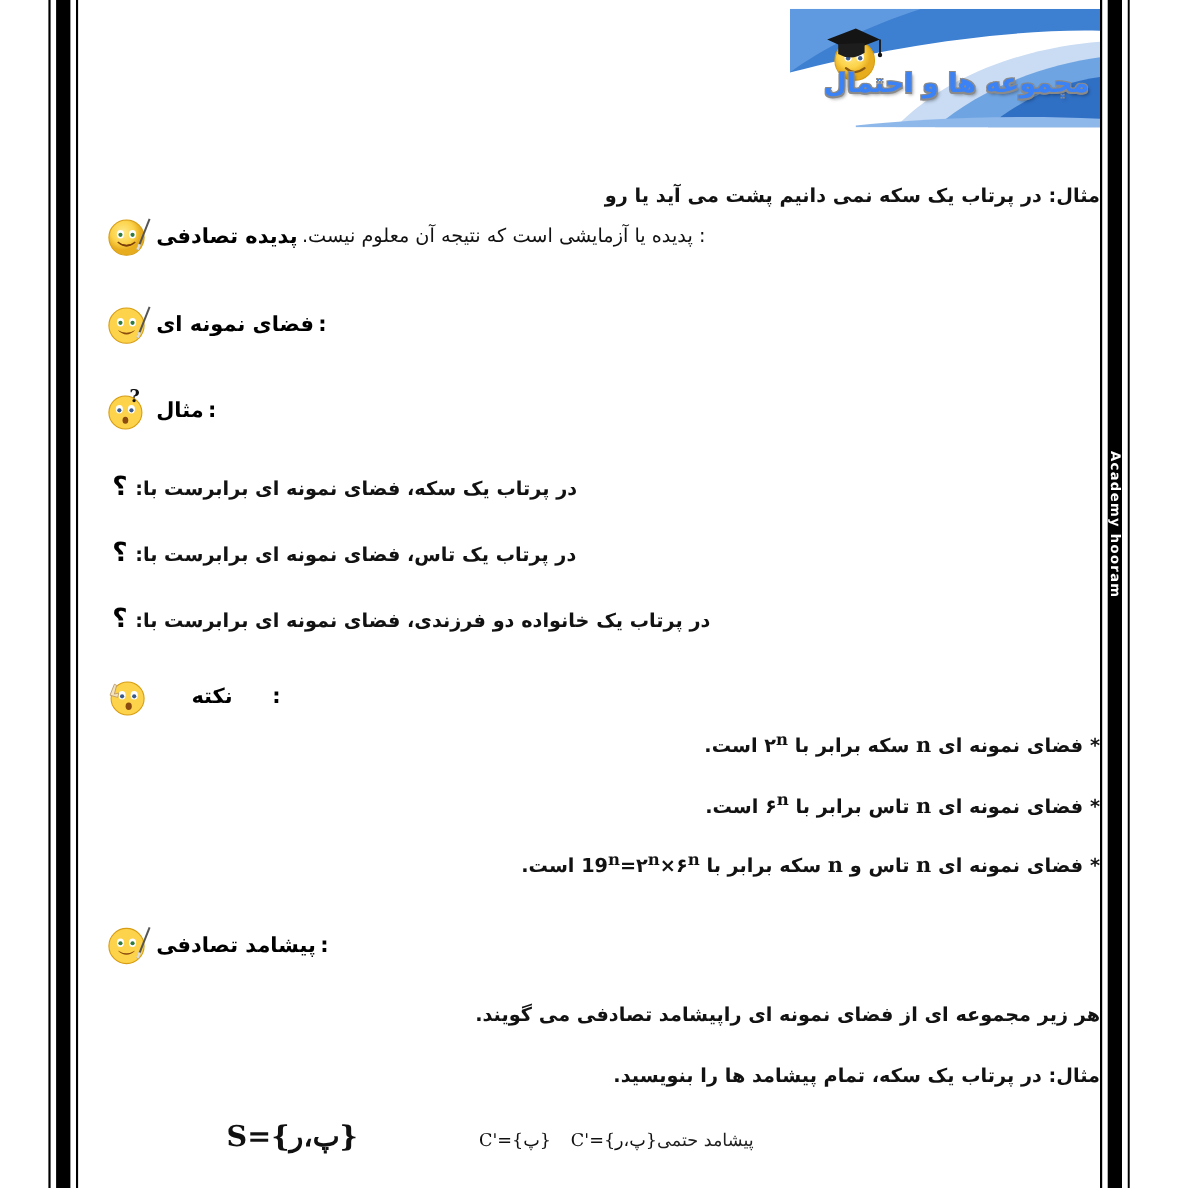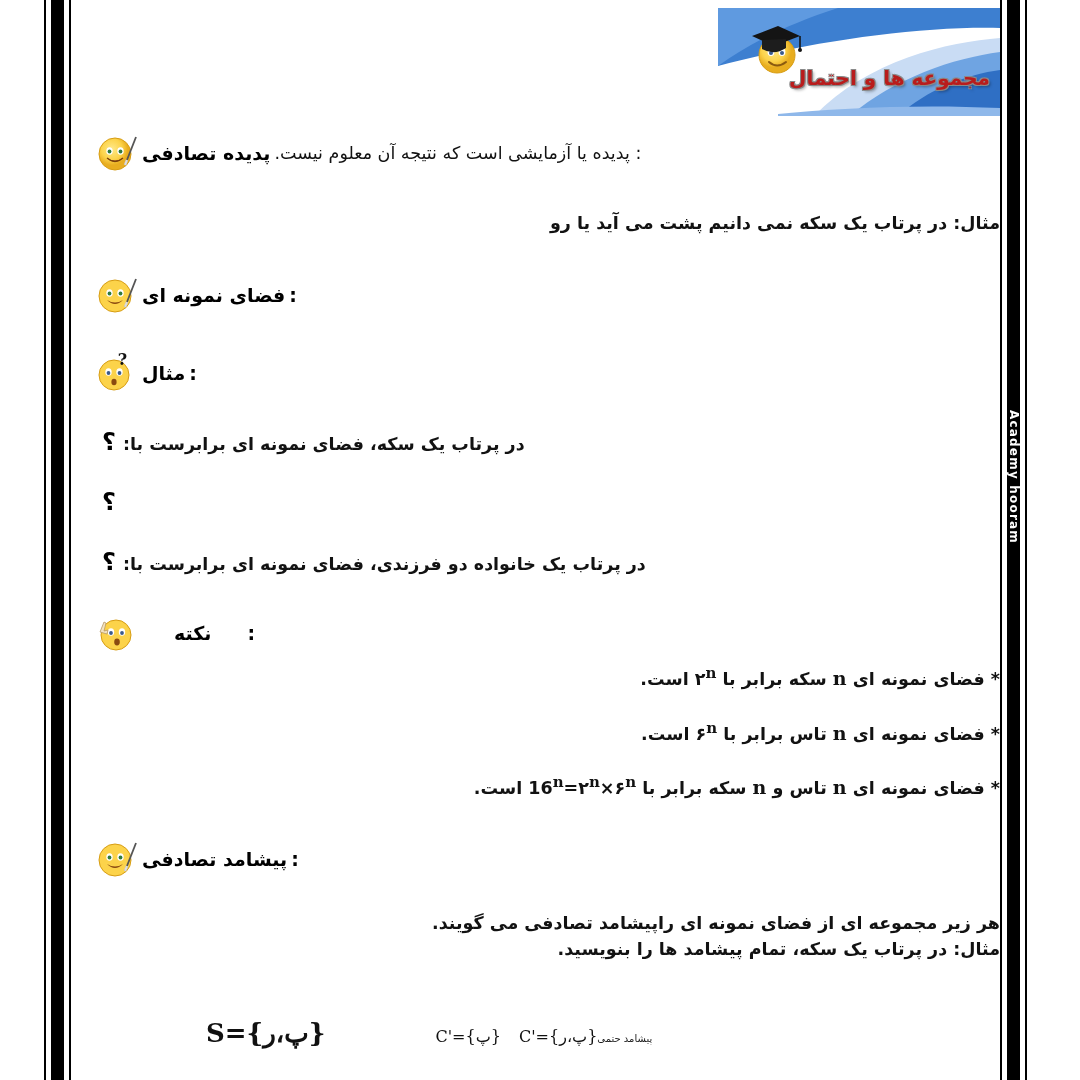--- a/index.html
+++ b/index.html
@@ -72,22 +72,22 @@
     right: 80px;
     width: 282px;
     height: 108px;
     overflow: hidden;
   }
   .banner svg { display: block; }
   .banner-title {
     position: absolute;
     right: 10px;
     bottom: 26px;
-    color: #b91c1c;
-    font-size: 20px;
+    color: #3b82f6;
+    font-size: 24px;
     font-weight: 700;
     letter-spacing: 0.5px;
     text-shadow:
        1px  1px 0 #8a8a8a,
       -1px  1px 0 #8a8a8a,
        1px -1px 0 #8a8a8a,
       -1px -1px 0 #8a8a8a,
        2px  2px 3px rgba(0,0,0,.35);
     direction: rtl;
   }
@@ -184,21 +184,21 @@
   }
   .set-item {
     font-family: "DejaVu Serif", "Liberation Serif", serif;
     font-size: 16px;
     color: #111;
     white-space: nowrap;
   }
   .set-item.bold { font-weight: 700; font-size: 26px; }
   .set-label-fa {
     font-family: "DejaVu Sans", "Liberation Sans", sans-serif;
-    font-size: 10px;
+    font-size: 16px;
     direction: rtl;
     color: #222;
   }
 </style>
 </head>
 <body>
 
 <div class="page">
 
   <div class="border-stripe border-left">
@@ -250,20 +250,24 @@
           <line x1="52" y1="14" x2="52" y2="27" stroke="#141414" stroke-width="1.6"></line>
           <circle cx="52" cy="28" r="2" fill="#141414"></circle>
         </g>
       </svg>
     </span>
     <span class="banner-title">مجموعه ها و احتمال</span>
   </div>
 
   <div class="content">
 
+    <div class="line" style="margin-top:36px; font-weight:700;">
+      <span>مثال: در پرتاب یک سکه نمی دانیم پشت می آید یا رو</span>
+    </div>
+
     <div class="line row-head blk" style="margin-top:2px;">
       <span class="emoji">
         <svg width="42" height="42" viewBox="0 0 42 42">
           <defs>
             <radialGradient id="f1" cx="40%" cy="35%">
               <stop offset="0%" stop-color="#ffe98a"></stop>
               <stop offset="65%" stop-color="#fcd34a"></stop>
               <stop offset="100%" stop-color="#e8ad1f"></stop>
             </radialGradient>
           </defs>
@@ -275,24 +279,20 @@
           <path d="M11,26 Q19,34 27,26 Q19,31 11,26 Z" fill="#8a4a10"></path>
           <path d="M11,26 Q19,33 27,26" stroke="#7a3f0c" stroke-width="1.3" fill="none"></path>
           <line x1="29" y1="33" x2="40" y2="5" stroke="#555" stroke-width="1.8"></line>
           <line x1="29" y1="33" x2="31" y2="28" stroke="#ddd" stroke-width="2.4"></line>
         </svg>
       </span>
       <span class="heading">پدیده تصادفی</span>
       <span><span>:</span> <span>پدیده یا آزمایشی است که نتیجه آن معلوم نیست.</span></span>
     </div>
 
-    <div class="line" style="margin-top:36px; font-weight:700;">
-      <span>مثال: در پرتاب یک سکه نمی دانیم پشت می آید یا رو</span>
-    </div>
-
     <div class="line row-head" style="margin-top:38px;">
       <span class="emoji">
         <svg width="42" height="42" viewBox="0 0 42 42">
           <circle cx="19" cy="22" r="16" fill="#fcd34a" stroke="#d79d14" stroke-width="1"></circle>
           <ellipse cx="13.5" cy="19" rx="3.2" ry="3.8" fill="#fff"></ellipse>
           <ellipse cx="24.5" cy="19" rx="3.2" ry="3.8" fill="#fff"></ellipse>
           <circle cx="13.5" cy="19.5" r="1.9" fill="#2f7a3e"></circle>
           <circle cx="24.5" cy="19.5" r="1.9" fill="#2f7a3e"></circle>
           <path d="M11,26 Q19,34 27,26 Q19,31 11,26 Z" fill="#8a4a10"></path>
           <line x1="29" y1="33" x2="40" y2="5" stroke="#555" stroke-width="1.8"></line>
@@ -320,20 +320,21 @@
       <span class="heading">:</span>
     </div>
 
     <div class="line bullet-row" style="margin-top:30px;">
       <span class="qmark-big">؟</span>
       <span style="font-weight:700;">در پرتاب یک سکه، فضای نمونه ای برابرست با:</span>
     </div>
 
     <div class="line bullet-row" style="margin-top:24px;">
       <span class="qmark-big">؟</span>
+      <span style="font-weight:700;">در پرتاب یک تاس، فضای نمونه ای برابرست با:</span>
     </div>
 
     <div class="line bullet-row" style="margin-top:24px;">
       <span class="qmark-big">؟</span>
       <span style="font-weight:700;">در پرتاب یک خانواده دو فرزندی، فضای نمونه ای برابرست با:</span>
     </div>
 
     <div class="line row-head" style="margin-top:32px;gap:36px;">
       <span class="emoji">
         <svg width="42" height="42" viewBox="0 0 42 42">
@@ -369,21 +370,21 @@
     </div>
 
     <div class="line" style="margin-top:26px; font-weight:700;">
       <span>*</span>
       <span>فضای نمونه ای</span>
       <span class="latin">n</span>
       <span>تاس و</span>
       <span class="latin">n</span>
       <span>سکه برابر با</span>
       <span class="math">
-        <span>16</span><sup class="exp">n</sup><span>=</span><span>۲</span><sup class="exp">n</sup><span>×</span><span>۶</span><sup class="exp">n</sup>
+        <span>19</span><sup class="exp">n</sup><span>=</span><span>۲</span><sup class="exp">n</sup><span>×</span><span>۶</span><sup class="exp">n</sup>
       </span>
       <span>است.</span>
     </div>
 
     <div class="line row-head" style="margin-top:36px;">
       <span class="emoji">
         <svg width="42" height="42" viewBox="0 0 42 42">
           <circle cx="19" cy="22" r="16" fill="#fcd34a" stroke="#d79d14" stroke-width="1"></circle>
           <ellipse cx="13.5" cy="19" rx="3.2" ry="3.8" fill="#fff"></ellipse>
           <ellipse cx="24.5" cy="19" rx="3.2" ry="3.8" fill="#fff"></ellipse>
@@ -395,21 +396,21 @@
         </svg>
       </span>
       <span class="heading">پیشامد تصادفی</span>
       <span class="heading">:</span>
     </div>
 
     <div class="line" style="margin-top:30px; font-weight:700;">
       <span>هر زیر مجموعه ای از فضای نمونه ای راپیشامد تصادفی می گویند.</span>
     </div>
 
-    <div class="line" style="font-weight:700;">
+    <div class="line" style="margin-top:30px; font-weight:700;">
       <span>مثال: در پرتاب یک سکه، تمام پیشامد ها را بنویسید.</span>
     </div>
 
   </div>
 
   <div class="sets-row">
     <div class="set-item bold" style="margin-left:110px;">S={پ،ر}</div>
     <div class="set-item" style="margin-left:110px;">C'={پ}</div>
     <div class="set-item" style="margin-left:18px;">C'={پ،ر}</div>
     <div class="set-label-fa">پیشامد حتمی</div>

